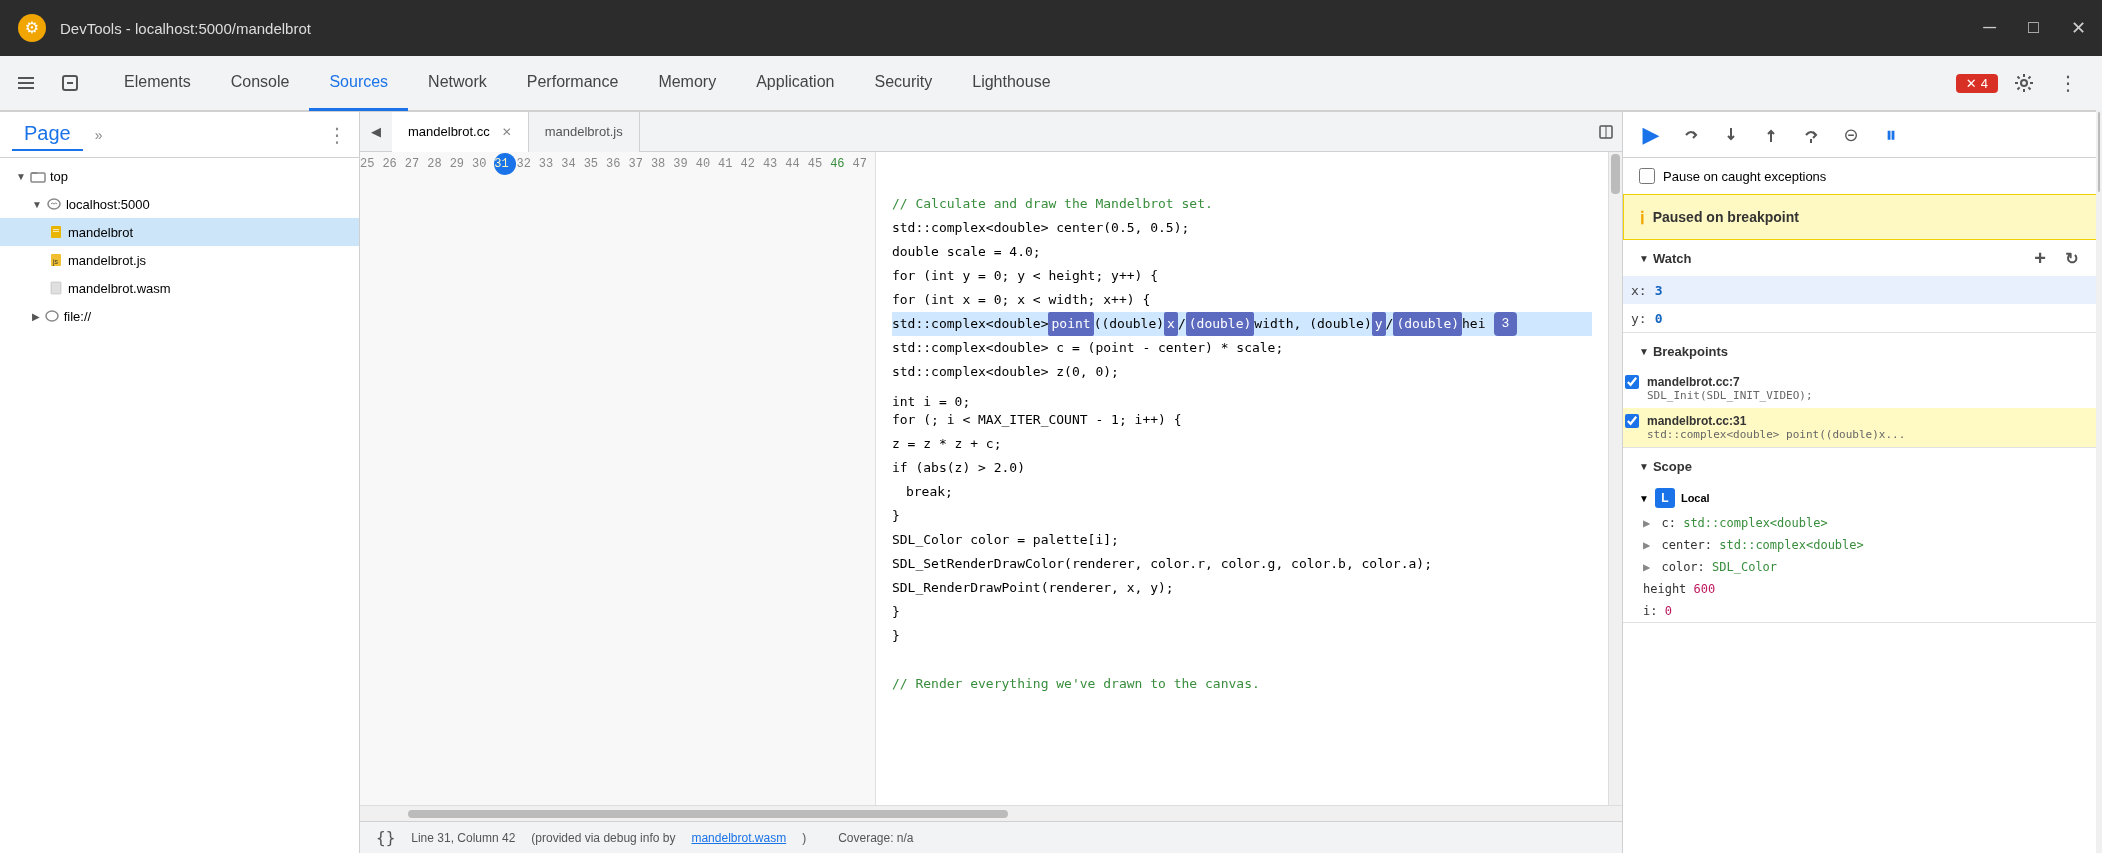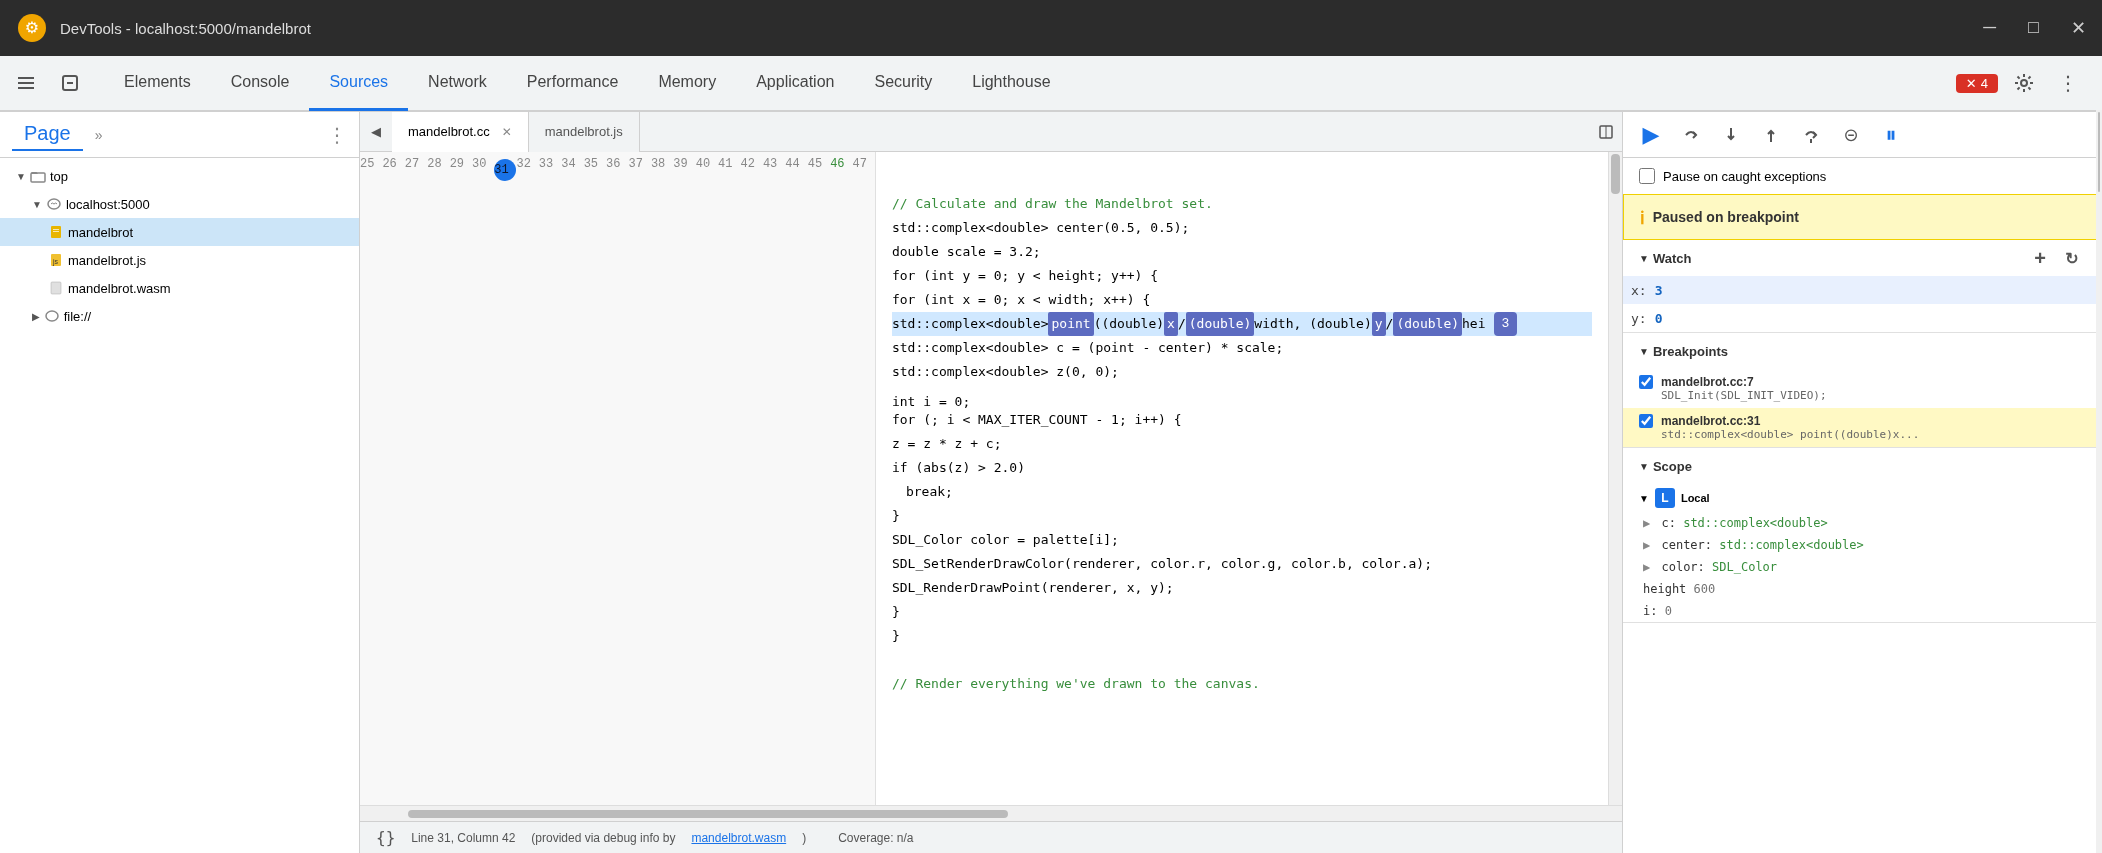--- a/index.html
+++ b/index.html
@@ -69,31 +69,31 @@
     .pause-banner { background: #fef9c3; border: 1px solid #f0d000; display: flex; align-items: center; padding: 10px 16px; gap: 8px; font-size: 14px; font-weight: bold; color: #333; }
 
     .section { border-bottom: 1px solid #e0e0e0; }
     .section-header { display: flex; align-items: center; height: 36px; padding: 0 16px; cursor: pointer; font-size: 13px; font-weight: bold; color: #333; gap: 4px; }
 
     .watch-item { display: flex; align-items: center; height: 28px; padding: 0 8px; font-family: monospace; font-size: 13px; gap: 8px; }
     .watch-item.highlighted { background: #e8f0fe; }
     .watch-key { color: #444; }
     .watch-val { color: #1565c0; font-weight: bold; }
 
-    .bp-item { padding: 6px 16px; font-size: 12px; }
+    .bp-item { padding: 6px 2px; font-size: 12px; }
     .bp-item-header { display: flex; align-items: center; gap: 8px; }
     .bp-checkbox { width: 14px; height: 14px; accent-color: #1a73e8; }
     .bp-filename { font-weight: bold; color: #333; }
     .bp-detail { color: #666; padding-left: 22px; font-family: monospace; font-size: 11px; }
     .bp-item.active-bp { background: #fff9c4; }
 
     .scope-item { padding: 4px 12px; font-size: 12px; font-family: monospace; }
     .scope-item .expand { color: #888; cursor: pointer; margin-right: 4px; }
     .scope-key { color: #333; }
-    .scope-val { color: #737373; }
+    .scope-val { color: #be185d; }
     .scope-type { color: #388e3c; }
     .scope-indent { padding-left: 20px; }
 
     .pause-exceptions { display: flex; align-items: center; gap: 8px; padding: 10px 16px; font-size: 13px; }
     .pause-checkbox { width: 16px; height: 16px; }
 
     
     ::-webkit-scrollbar { width: 8px; height: 8px; }
     ::-webkit-scrollbar-track { background: #f1f1f1; }
     ::-webkit-scrollbar-thumb { background: #bbb; border-radius: 4px; }
@@ -259,21 +259,21 @@
     </div>
 
     <div id="code-editor">
       <div style="display:flex;background:#f8f8f8;border-right:1px solid #e0e0e0;user-select:none;min-width:48px;">
         <div class="line-num">25</div>
         <div class="line-num">26</div>
         <div class="line-num">27</div>
         <div class="line-num">28</div>
         <div class="line-num">29</div>
         <div class="line-num">30</div>
-        <div class="line-num bp" style="color:#0f172a;background:#1a73e8;border-radius:50%;width:22px;height:22px;display:flex;align-items:center;justify-content:center;margin:7px auto;">31</div>
+        <div class="line-num bp" style="color:#fef9c3;background:#1a73e8;border-radius:50%;width:22px;height:22px;display:flex;align-items:center;justify-content:center;margin:1px auto;">31</div>
         <div class="line-num">32</div>
         <div class="line-num">33</div>
         <div class="line-num">34</div>
         <div class="line-num">35</div>
         <div class="line-num">36</div>
         <div class="line-num">37</div>
         <div class="line-num">38</div>
         <div class="line-num">39</div>
         <div class="line-num">40</div>
         <div class="line-num">41</div>
@@ -286,21 +286,21 @@
       </div>
       <div class="code-content">
         <div class="code-line">&nbsp;</div>
         <div class="code-line">
             <span style="color:#388e3c;font-family:monospace;">    // Calculate and draw the Mandelbrot set.</span>
           </div>
         <div class="code-line">
             <span style="font-family:monospace;">    std::complex&lt;double&gt; center(0.5, 0.5);</span>
           </div>
         <div class="code-line">
-            <span style="font-family:monospace;">    double scale = 3.2;</span>
+            <span style="font-family:monospace;">    double scale = 4.0;</span>
           </div>
         <div class="code-line">
             <span style="font-family:monospace;">    for (int y = 0; y &lt; height; y++) {</span>
           </div>
         <div class="code-line">
             <span style="font-family:monospace;">      for (int x = 0; x &lt; width; x++) {</span>
           </div>
         <div class="code-line highlighted-line" style="background:#d0e8ff;position:relative;">
           <span style="font-family:monospace;">        std::complex&lt;double&gt; </span>
             <span style="background:#5c6bc0;color:#fff;padding:0 3px;border-radius:2px;font-family:monospace;">point</span>

